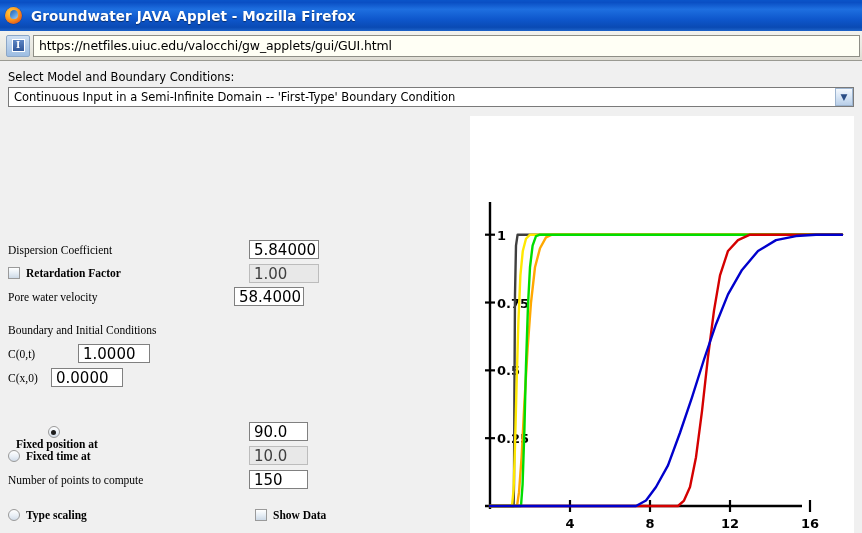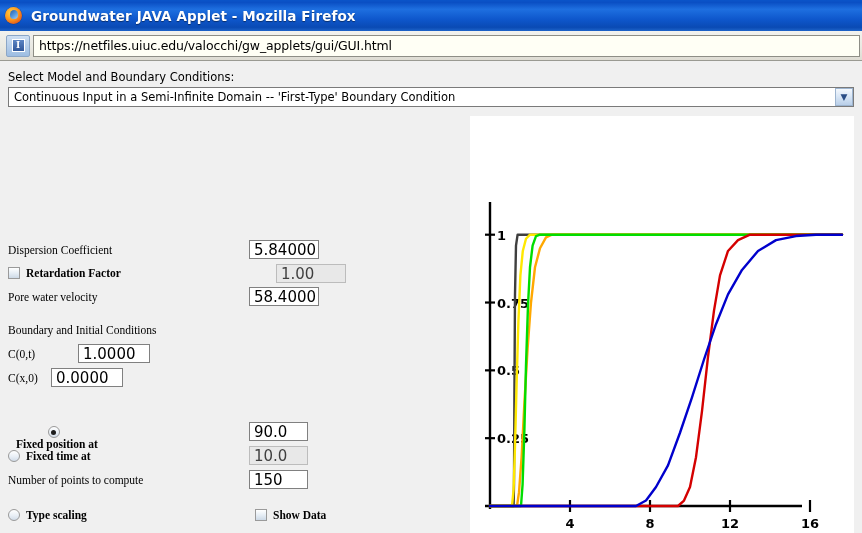--- a/index.html
+++ b/index.html
@@ -285,26 +285,26 @@
 
     <div class="row" style="left:8px; top:130px;">
       <span class="lbl">Dispersion Coefficient</span>
     </div>
     <div class="field" style="left:249px; top:126px; width:70px;">5.84000</div>
 
     <div class="row" style="left:8px; top:153px;">
       <span class="cb"></span>
       <span class="lbl-b">Retardation Factor</span>
     </div>
-    <div class="field disabled" style="left:249px; top:150px; width:70px;margin-left:27px;">1.00</div>
+    <div class="field disabled" style="left:249px; top:150px; width:70px;">1.00</div>
 
     <div class="row" style="left:8px; top:177px;">
       <span class="lbl">Pore water velocity</span>
     </div>
-    <div class="field" style="left:249px; top:173px; width:70px;">58.4000</div>
+    <div class="field" style="left:234px; top:173px; width:70px;">58.4000</div>
 
     <div class="row" style="left:8px; top:210px;">
       <span class="sectionlbl">Boundary and Initial Conditions</span>
     </div>
 
     <div class="row" style="left:8px; top:234px;">
       <span class="lbl">C(0,t)</span>
     </div>
     <div class="field" style="left:51px; top:230px; width:72px;margin-left:27px;">1.0000</div>
 

